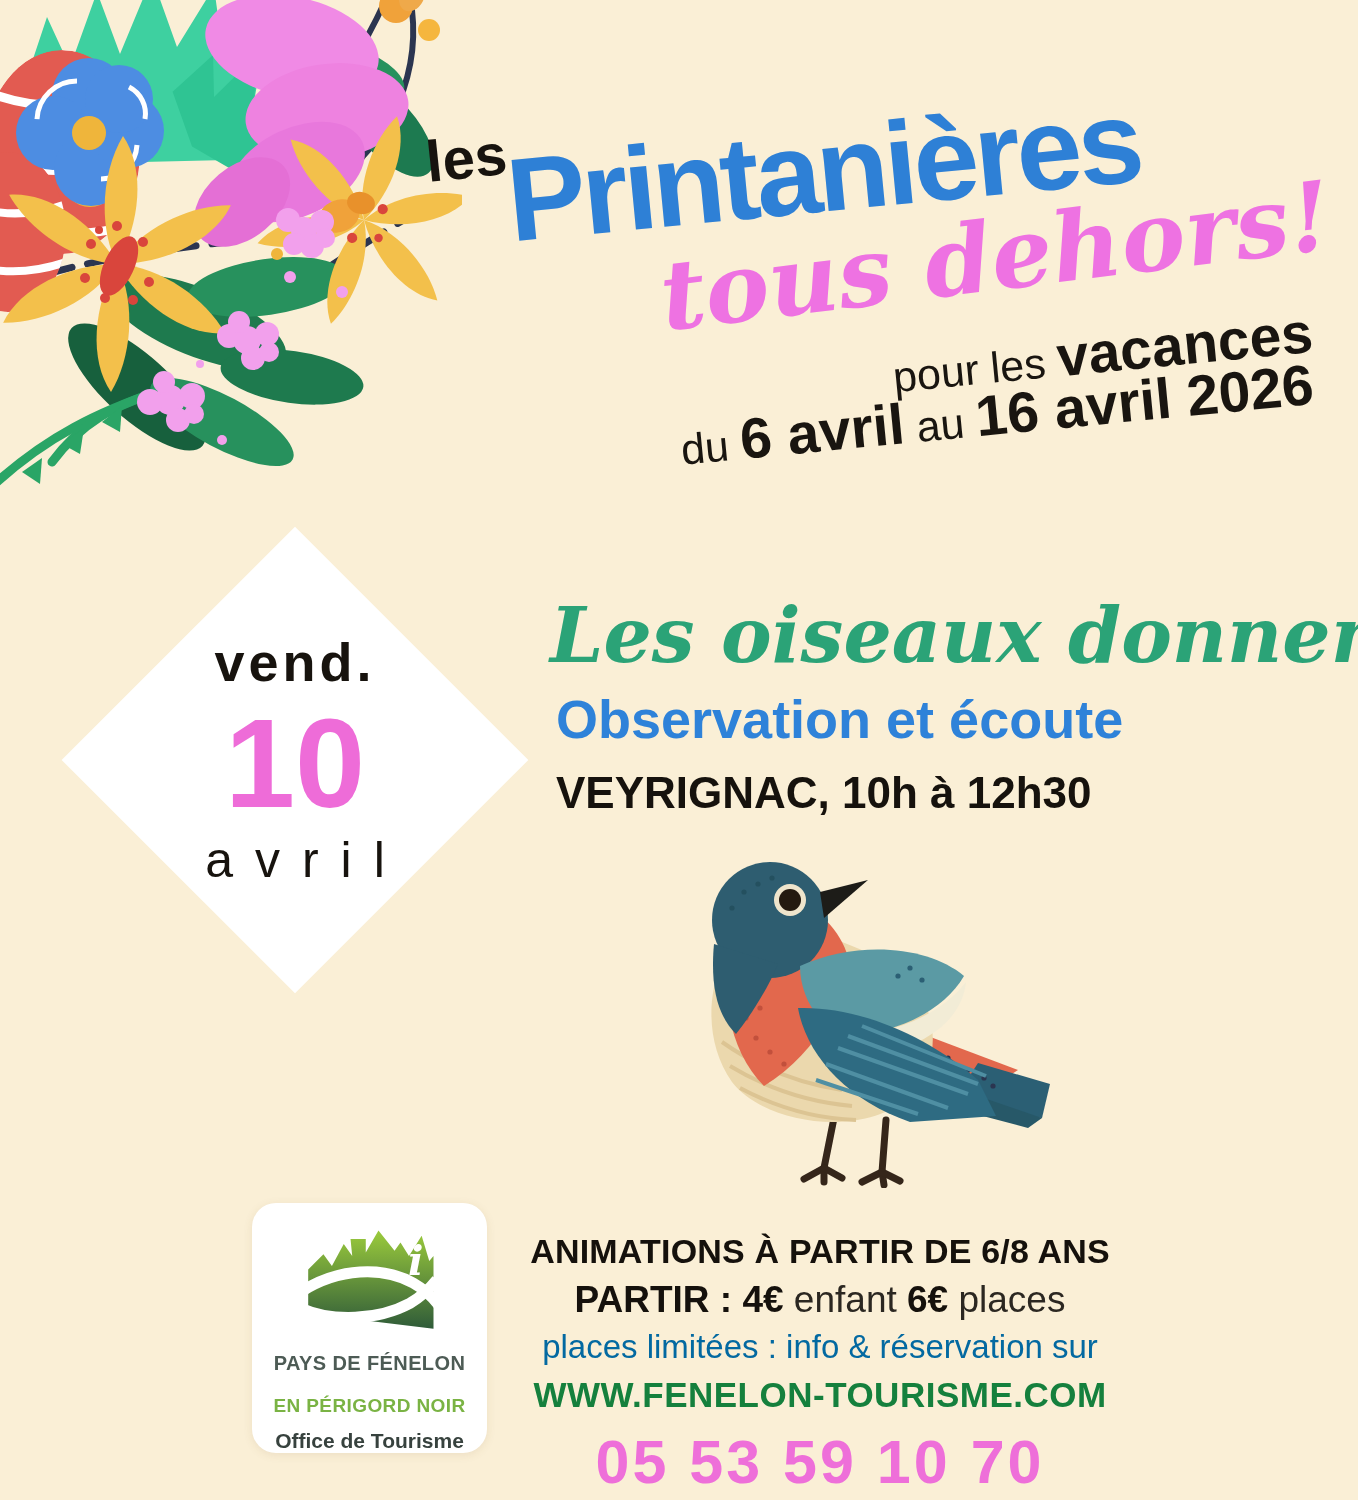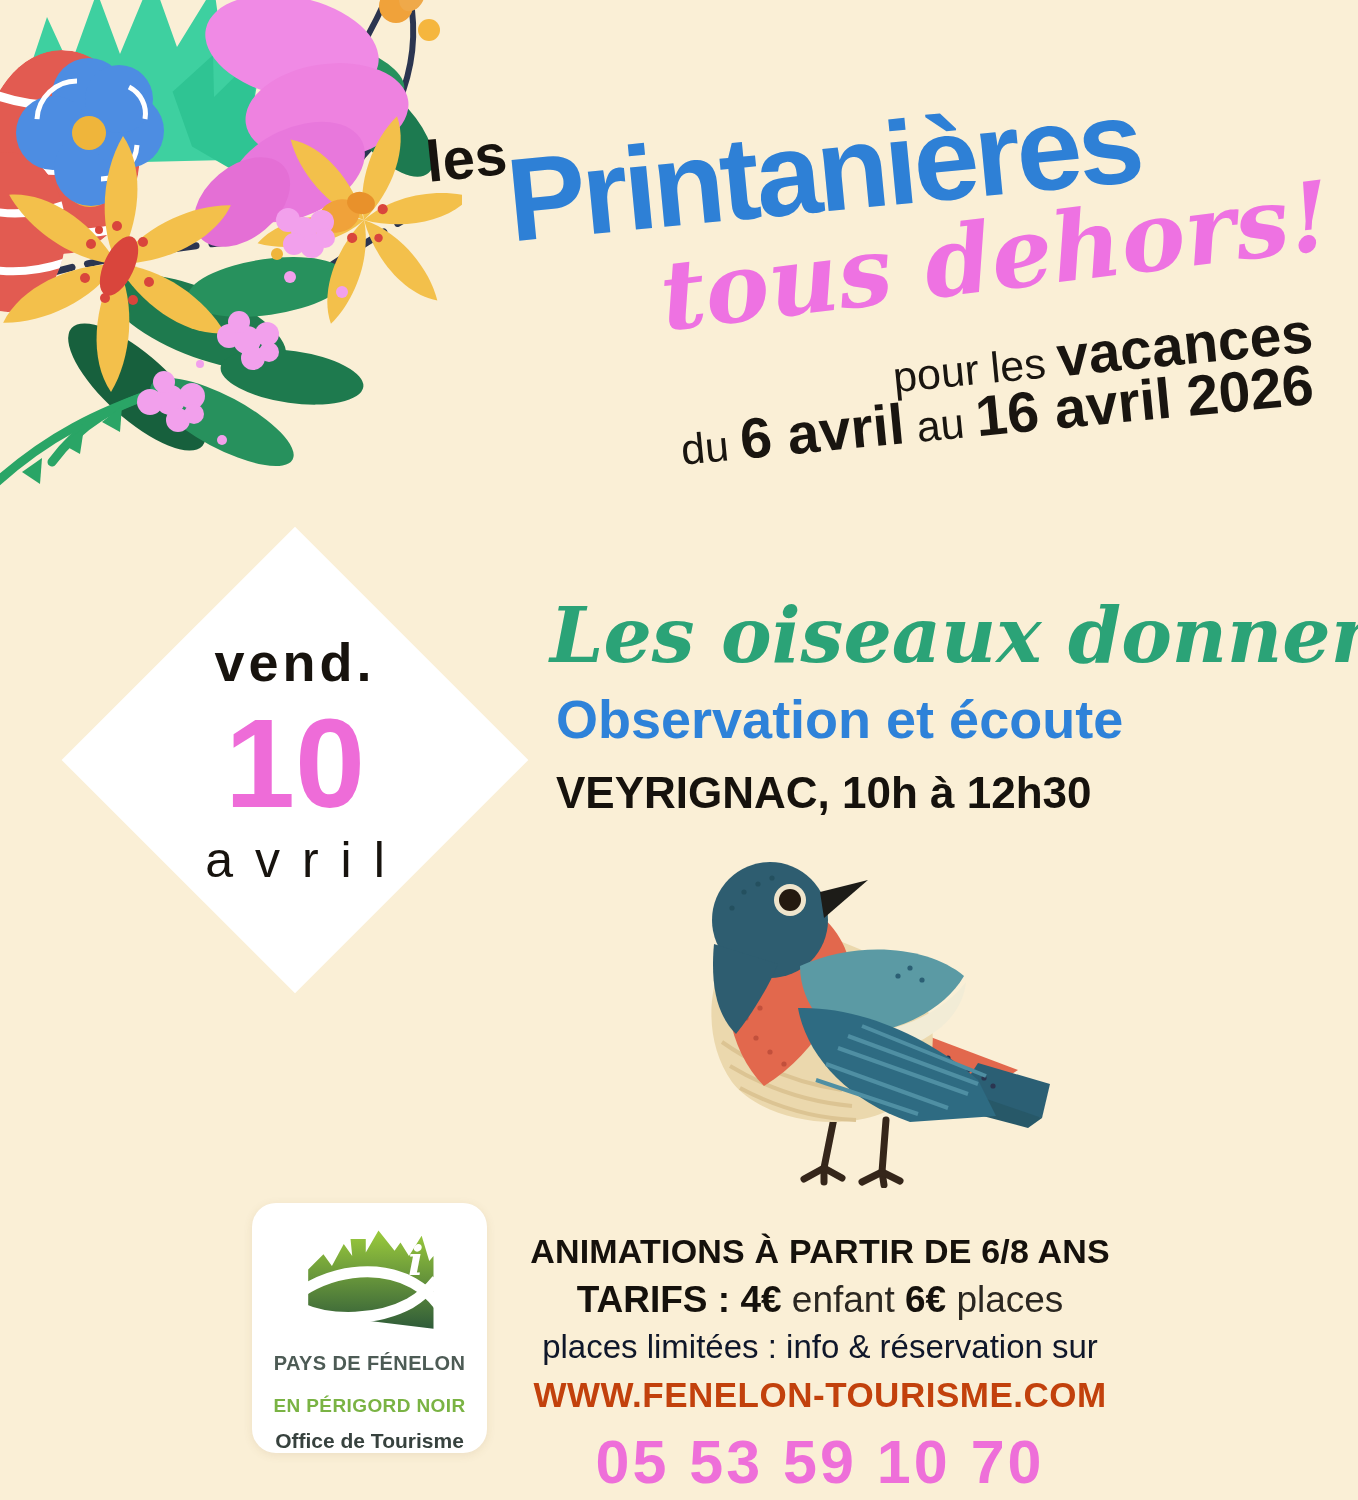--- a/index.html
+++ b/index.html
@@ -66,22 +66,22 @@
   .logo-gfx{width:152px;height:128px;margin-bottom:8px;}
   .logo-l1{font-size:20px;font-weight:600;color:#4D5B55;letter-spacing:0.4px;}
   .logo-l2{font-size:19px;font-weight:700;color:#7AB344;margin-top:20px;letter-spacing:0.4px;}
   .logo-l3{font-size:21px;font-weight:700;color:#37423E;margin-top:12px;}
   
   .footer{position:absolute;left:470px;top:1232px;width:700px;text-align:center;color:#15110C;}
   .f-ages{font-size:34px;font-weight:700;letter-spacing:0.2px;}
   .f-tarifs{font-size:37px;margin-top:8px;}
   .f-tarifs .b{font-weight:700;}
   .f-tarifs .r{font-weight:400;color:#2B2721;text-align:right;}
-  .f-places{font-size:33px;font-weight:400;color:#0f172a;margin-top:7px;}
-  .f-web{font-size:35px;font-weight:700;color:#c2410c;margin-top:9px;letter-spacing:0.5px;}
+  .f-places{font-size:33px;font-weight:400;color:#0369a1;margin-top:7px;}
+  .f-web{font-size:35px;font-weight:700;color:#15803d;margin-top:9px;letter-spacing:0.5px;}
   .f-phone{font-size:61px;font-weight:700;color:#EE6FD9;margin-top:12px;letter-spacing:3px;}
 </style>
 </head>
 <body>
 
 <div class="poster">
 
   <svg class="flowers" width="470" height="510" viewBox="0 0 470 510">
     <defs>
       <clipPath id="eggclip">
@@ -339,19 +339,19 @@
       <path d="M4,108 C40,124 95,122 132,102 C146,94 156,84 164,74" stroke="#FFFFFF" stroke-width="13" fill="none"></path>
       <text x="130" y="68" font-family="DejaVu Serif, serif" font-style="italic" font-weight="bold" font-size="48" fill="#FFFFFF">i</text>
     </svg>
     <div class="logo-l1">PAYS DE FÉNELON</div>
     <div class="logo-l2">EN PÉRIGORD NOIR</div>
     <div class="logo-l3">Office de Tourisme</div>
   </div>
 
   <div class="footer">
     <div class="f-ages">ANIMATIONS À PARTIR DE 6/8 ANS</div>
-    <div class="f-tarifs"><span class="b">TARIFS : </span><span class="b">4€</span><span class="r"> enfant </span><span class="b">6€</span><span class="r"> places</span></div>
+    <div class="f-tarifs"><span class="b">PARTIR : </span><span class="b">4€</span><span class="r"> enfant </span><span class="b">6€</span><span class="r"> places</span></div>
     <div class="f-places">places limitées : info &amp; réservation sur</div>
     <div class="f-web">WWW.FENELON-TOURISME.COM</div>
     <div class="f-phone">05 53 59 10 70</div>
   </div>
 
 </div>
 
 </body></html>

